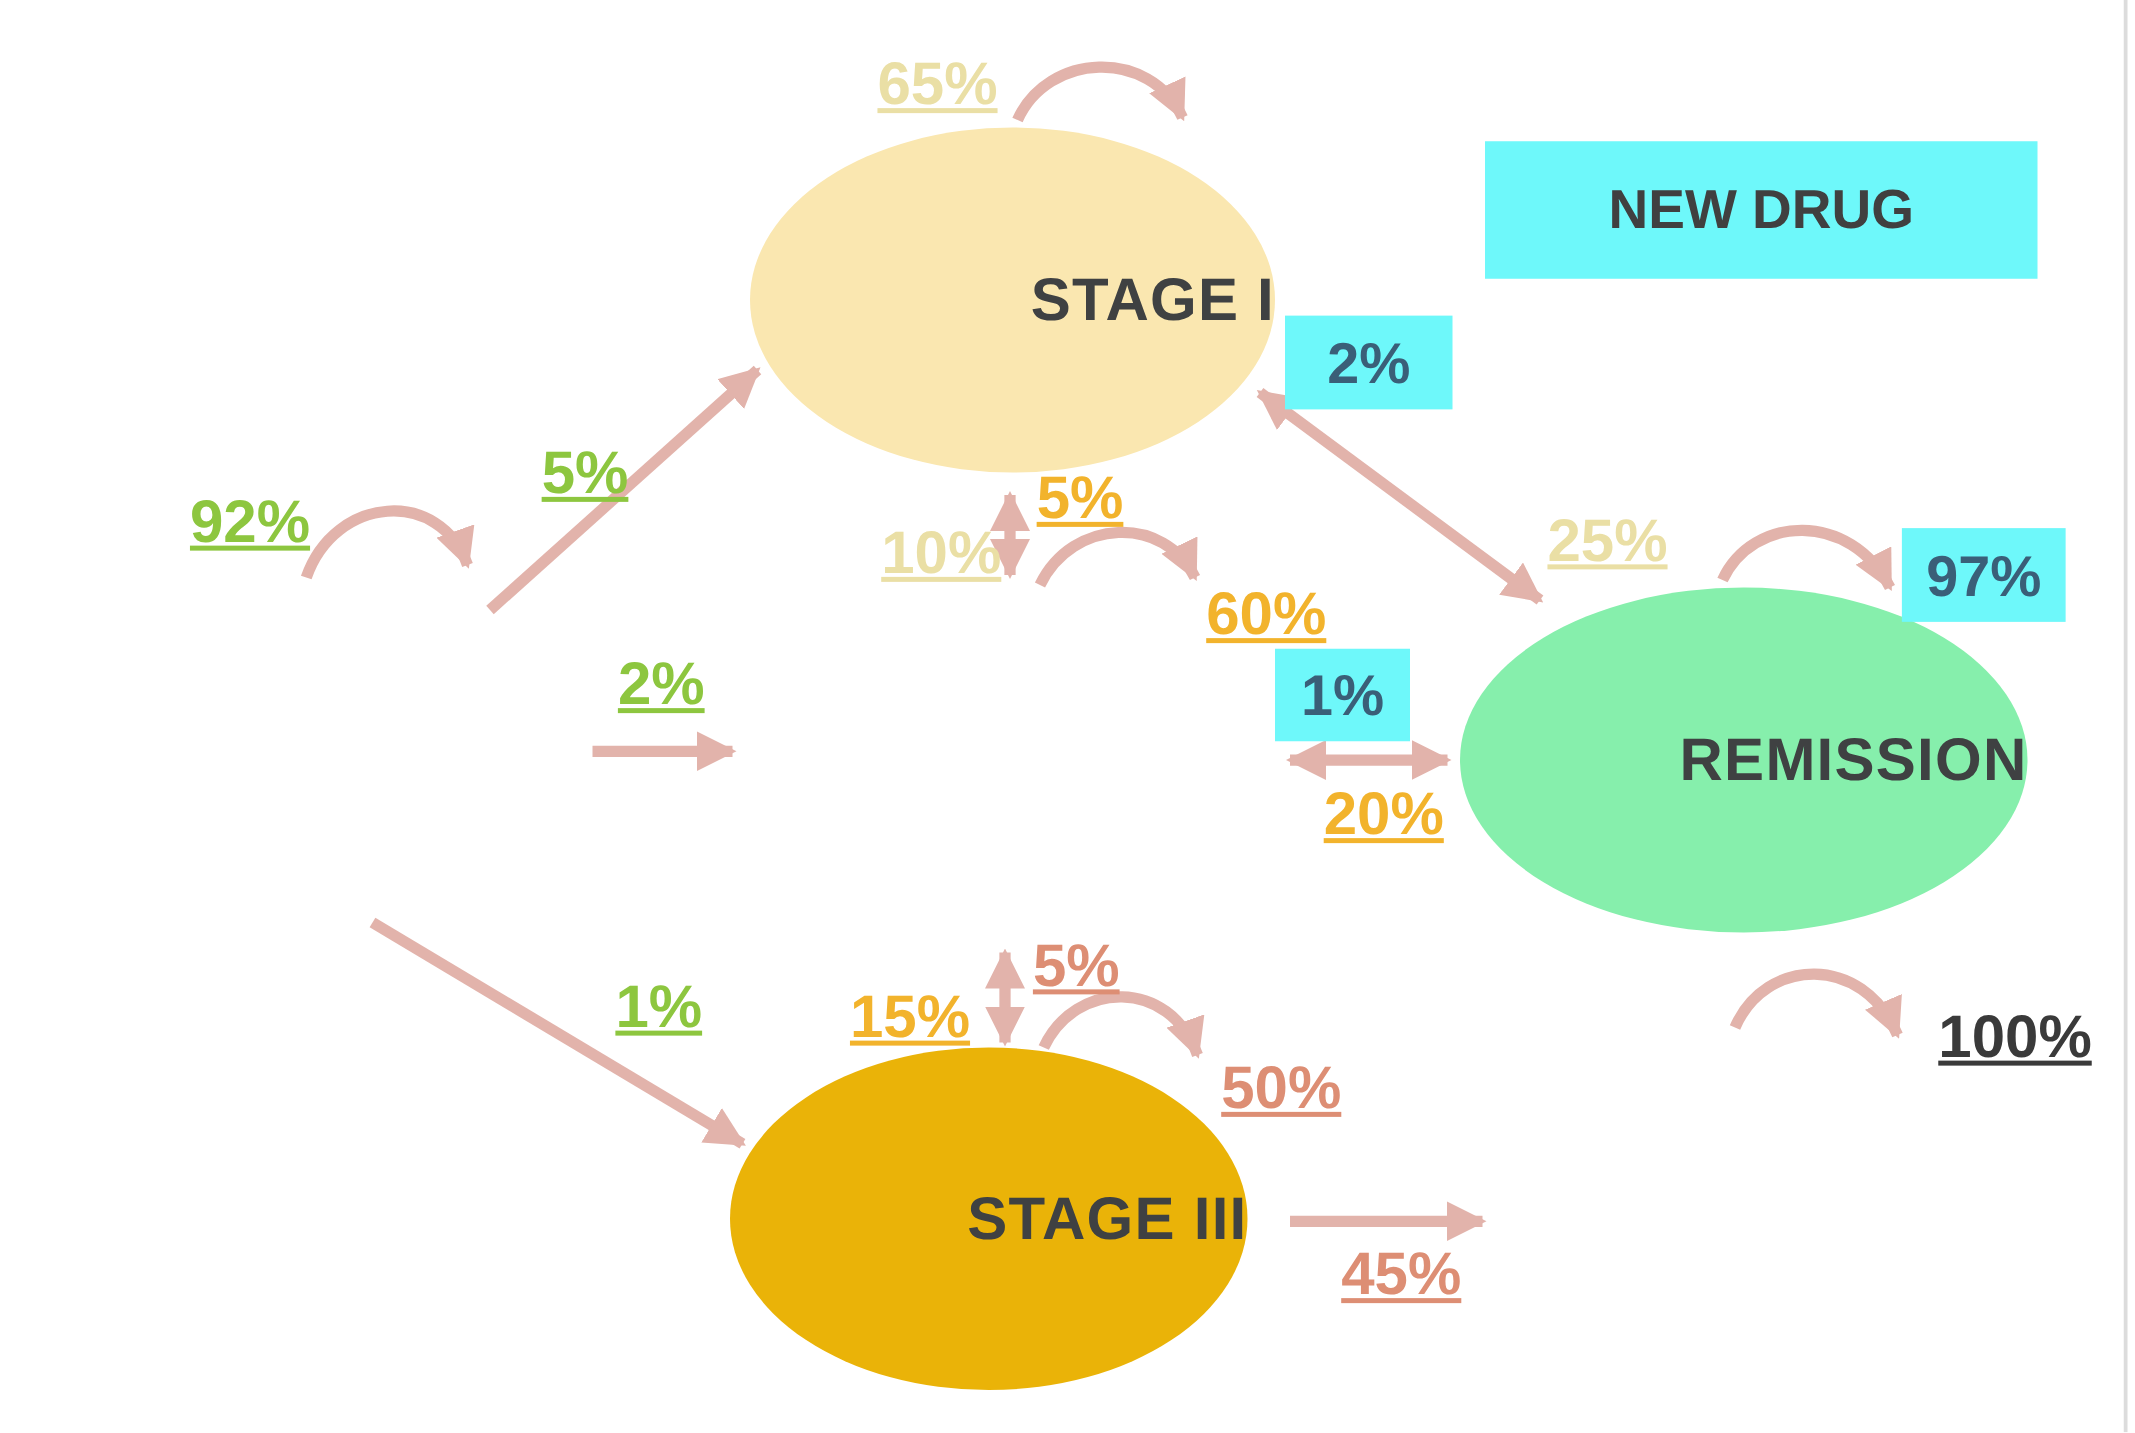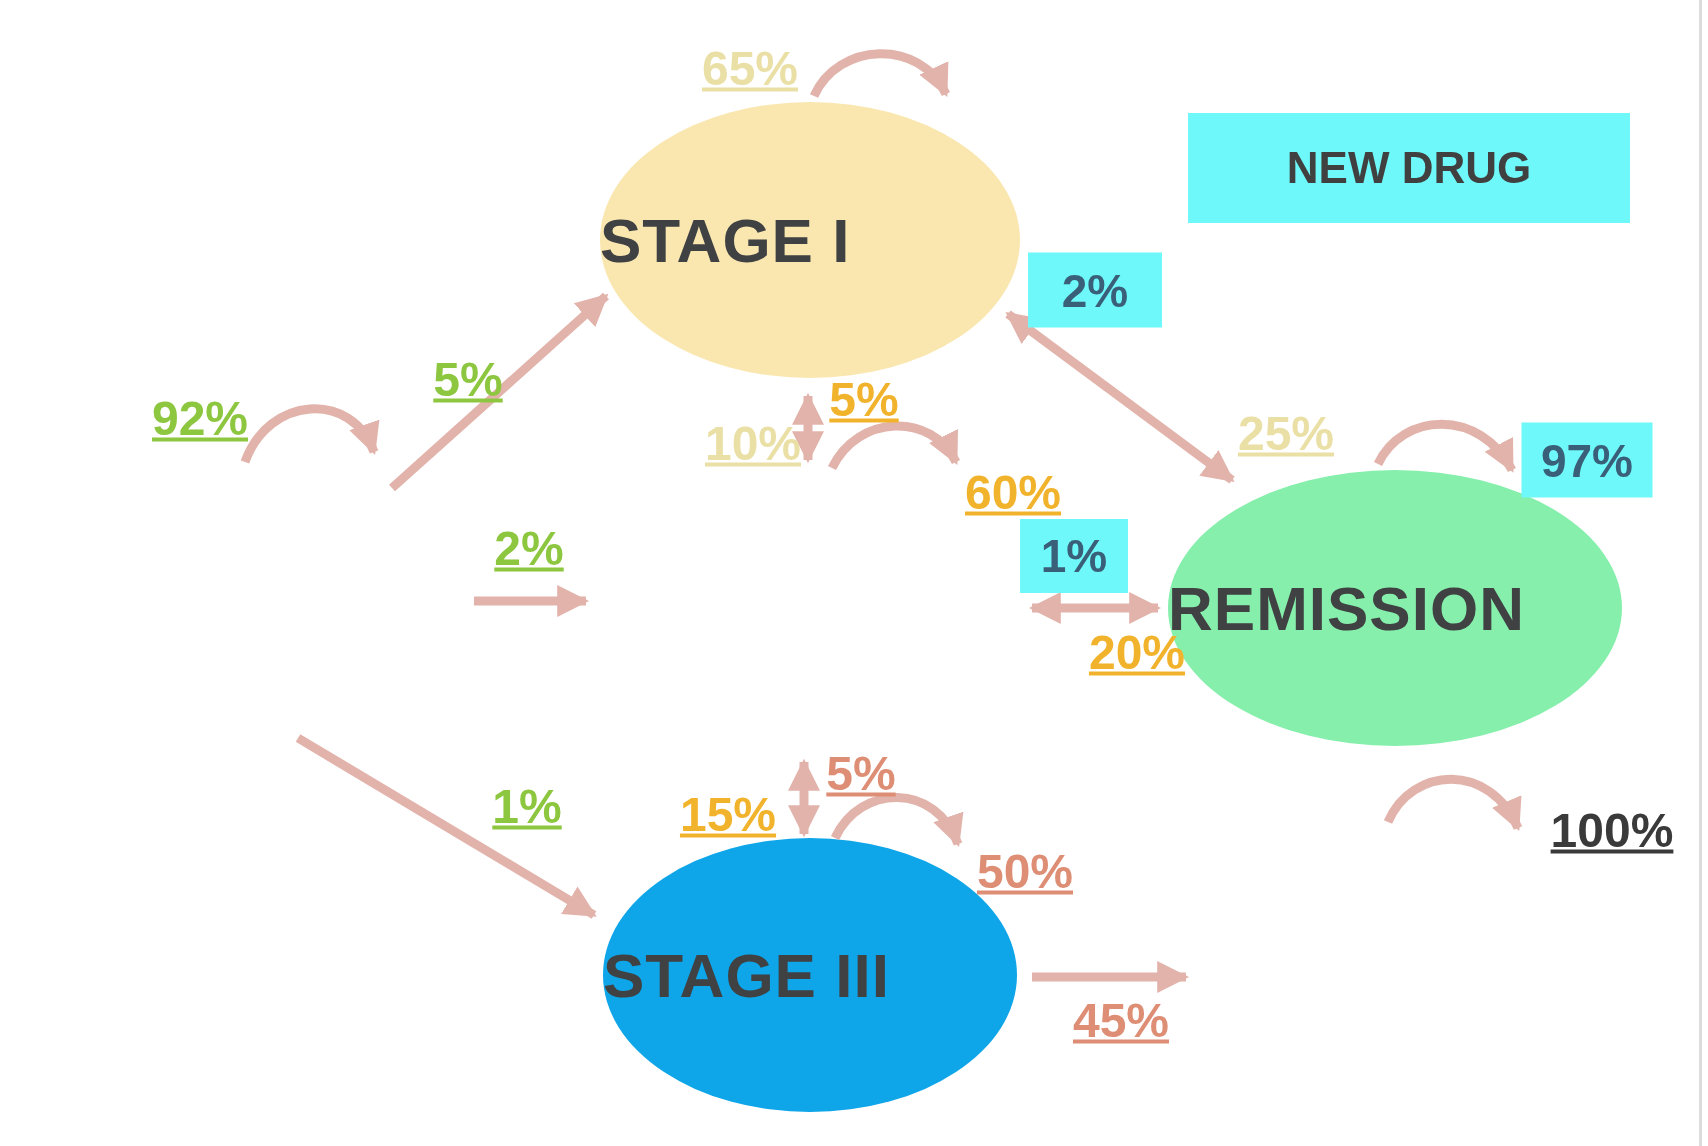--- a/index.html
+++ b/index.html
@@ -3,27 +3,27 @@
 <meta charset="utf-8">
 <style>
   html,body{margin:0;padding:0;background:#ffffff;}
   #canvas{
     position:relative;width:1708px;height:1146px;background:#ffffff;overflow:hidden;
     font-family:"Liberation Sans", sans-serif;
   }
   #arrow-layer{position:absolute;left:0;top:0;z-index:2;pointer-events:none;}
   .node{
     position:absolute;z-index:1;border-radius:50%;
-    display:flex;align-items:center;justify-content:flex-start;
-    font-weight:700;font-size:62px;color:#3F4142;letter-spacing:1px;
+    display:flex;align-items:center;justify-content:flex-end;
+    font-weight:700;font-size:48px;color:#3F4142;letter-spacing:1px;
   }
   #n-healthy  {left:55px;  top:465px; width:420px;height:276px;background:#DDE5A3;}
   #n-stage1   {left:600px; top:102px; width:420px;height:276px;background:#FAE7B0;}
   #n-stage2   {left:604px; top:468px; width:416px;height:280px;background:#F1B765;}
-  #n-stage3   {left:603px; top:838px; width:414px;height:274px;background:#0ea5e9;}
+  #n-stage3   {left:584px; top:838px; width:414px;height:274px;background:#eab308;}
   #n-remission{left:1168px;top:470px; width:454px;height:276px;background:#86efac;}
   #n-death    {left:1197px;top:825px; width:406px;height:274px;background:#A1A1A1;}
 
   .pct{
     position:absolute;z-index:3;transform:translate(-50%,-50%);
     font-size:48px;font-weight:700;white-space:nowrap;text-decoration:underline;
   }
   .pct.green {color:#8DC63F;}
   .pct.tan   {color:#EADFA5;}
   .pct.gold  {color:#F2B32C;}
@@ -40,21 +40,21 @@
   #t2 {left:529px; top:548px;}
   #t3 {left:527px; top:806px;}
   #t4 {left:750px; top:68px;}
   #t5 {left:753px; top:443px;}
   #t6 {left:864px; top:399px;}
   #t7 {left:1013px;top:492px;}
   #t8 {left:1095px;top:290px;width:134px;height:75px;}
   #t9 {left:1286px;top:433px;}
   #t10{left:1587px;top:460px;width:131px;height:75px;}
   #t11{left:1074px;top:556px;width:108px;height:74px;}
-  #t12{left:1137px;top:652px;}
+  #t12{left:1107px;top:652px;}
   #t13{left:728px; top:814px;}
   #t14{left:861px; top:773px;}
   #t15{left:1025px;top:871px;}
   #t16{left:1121px;top:1020px;}
   #t17{left:1612px;top:830px;}
 
   #newdrug{
     position:absolute;z-index:3;left:1409px;top:168px;width:442px;height:110px;
     transform:translate(-50%,-50%);background:#6EF8FA;color:#404040;
     display:flex;align-items:center;justify-content:center;

